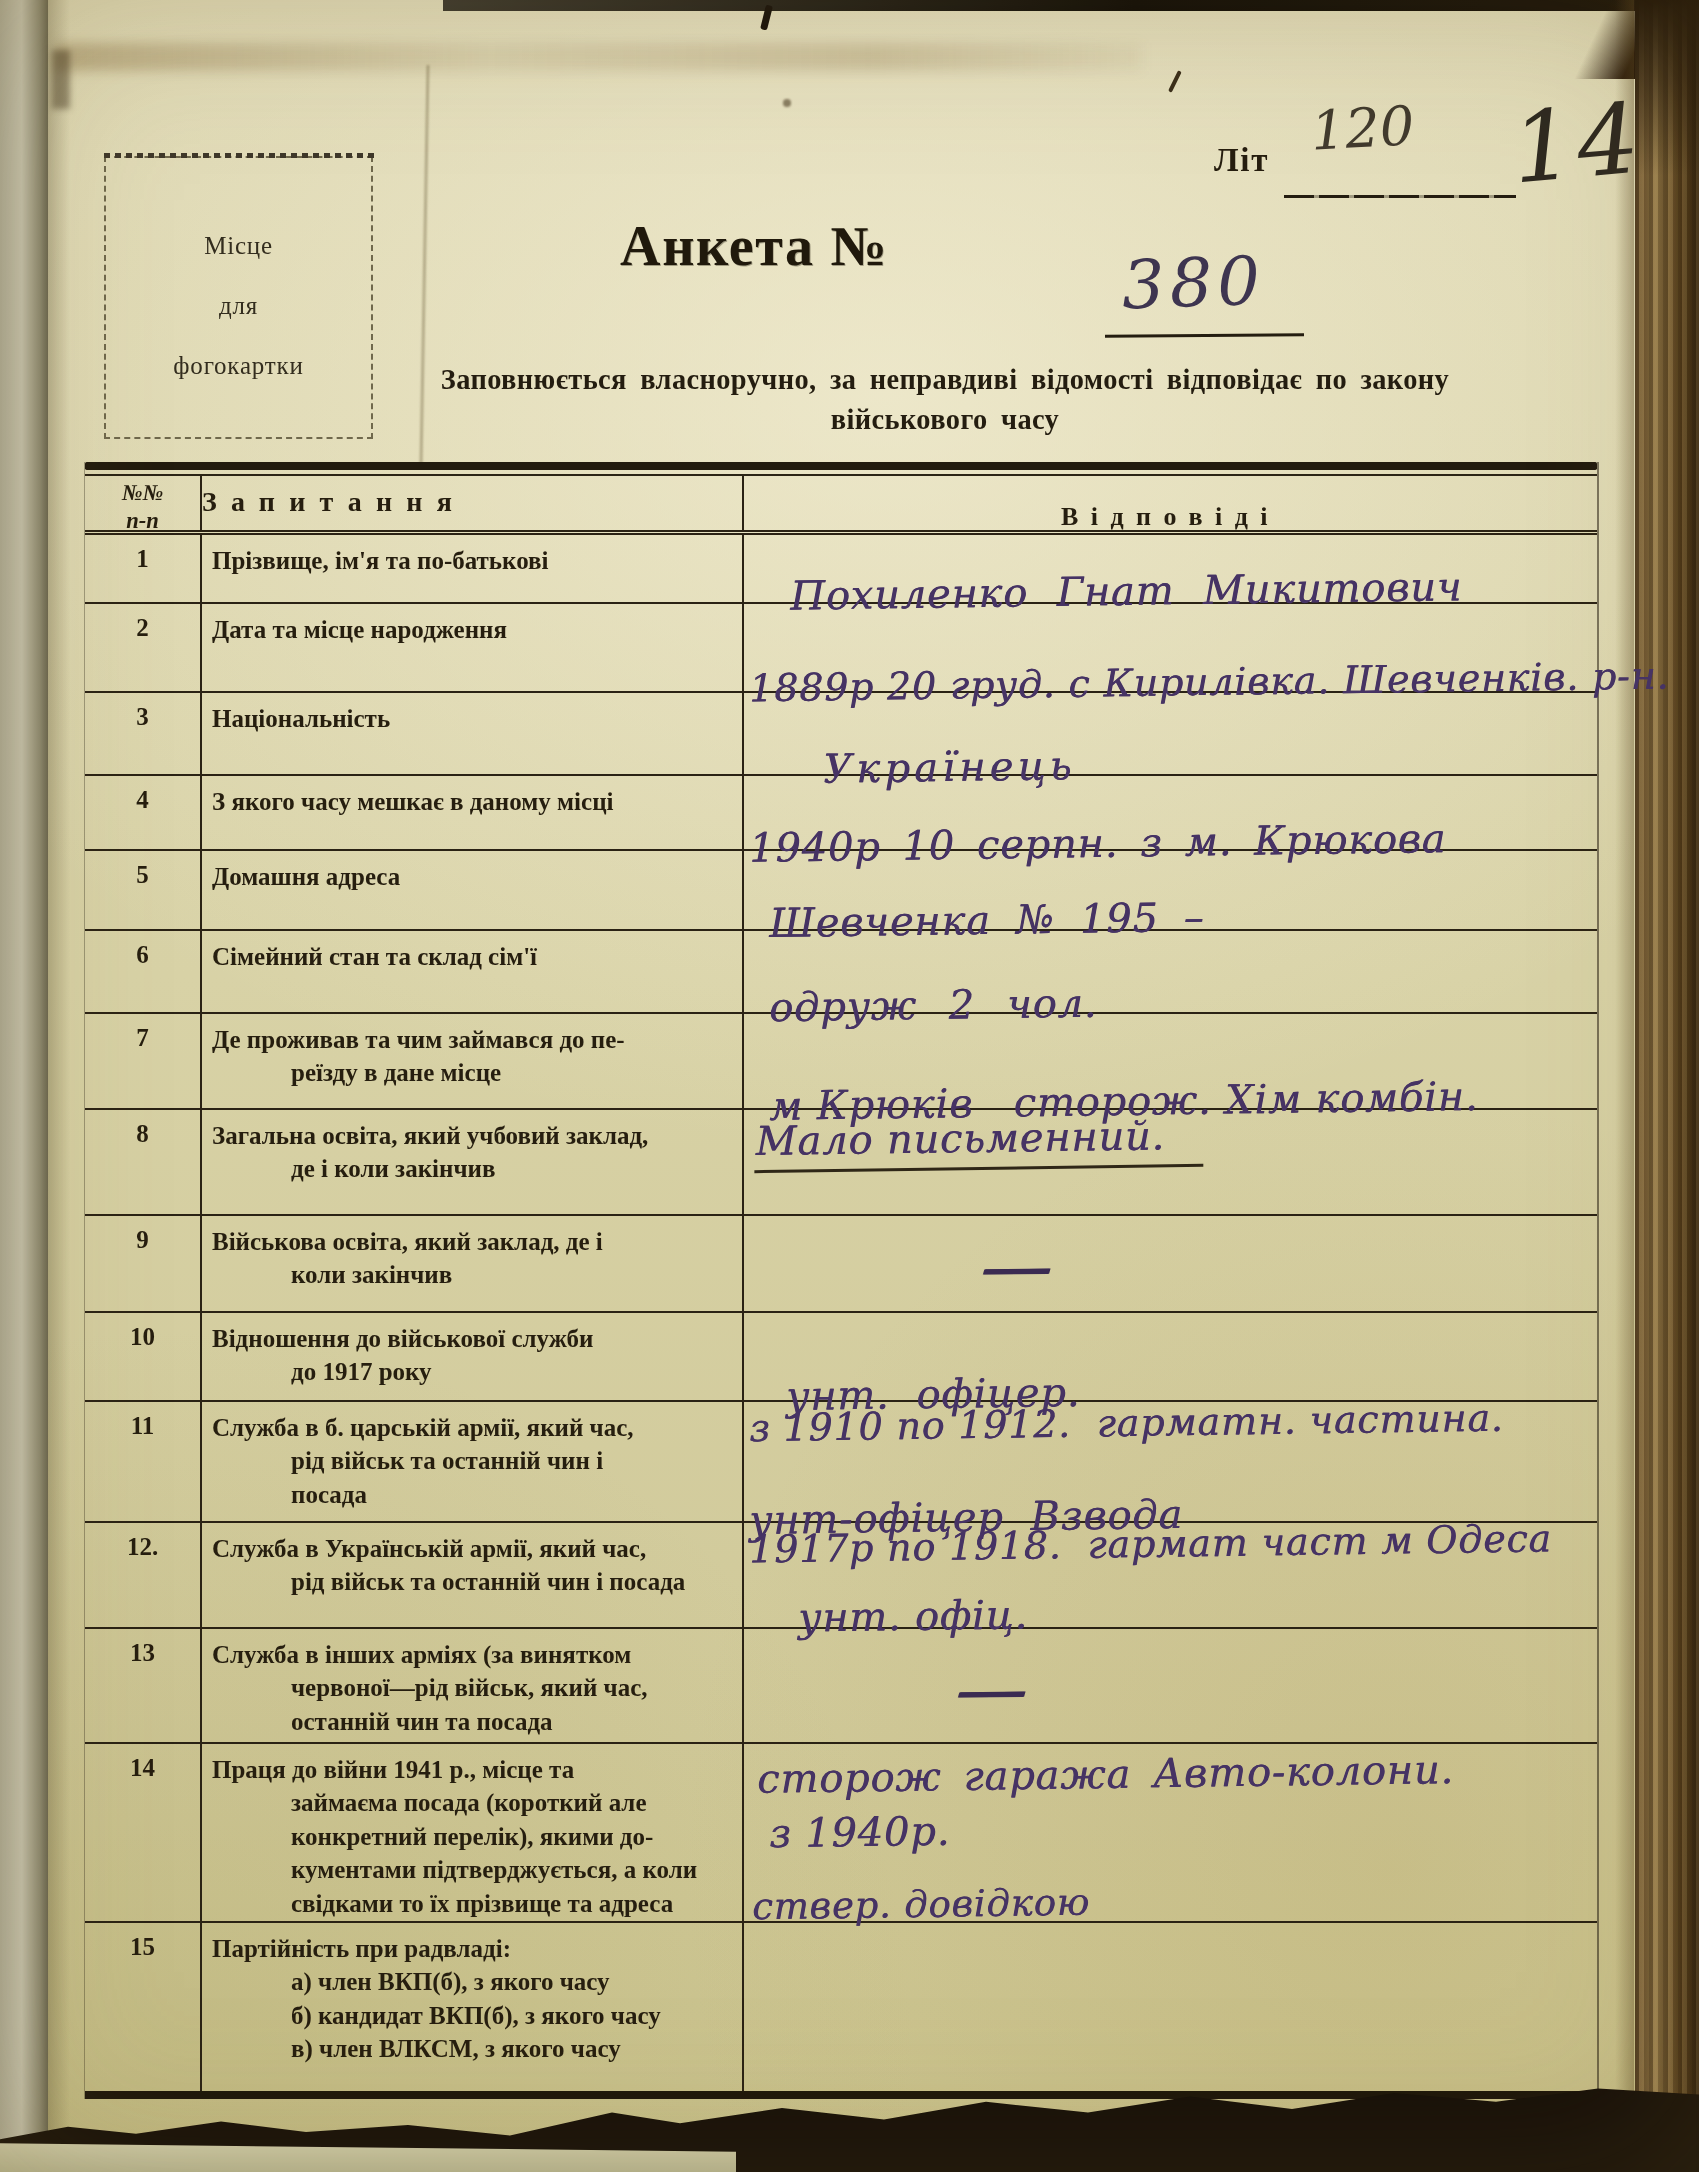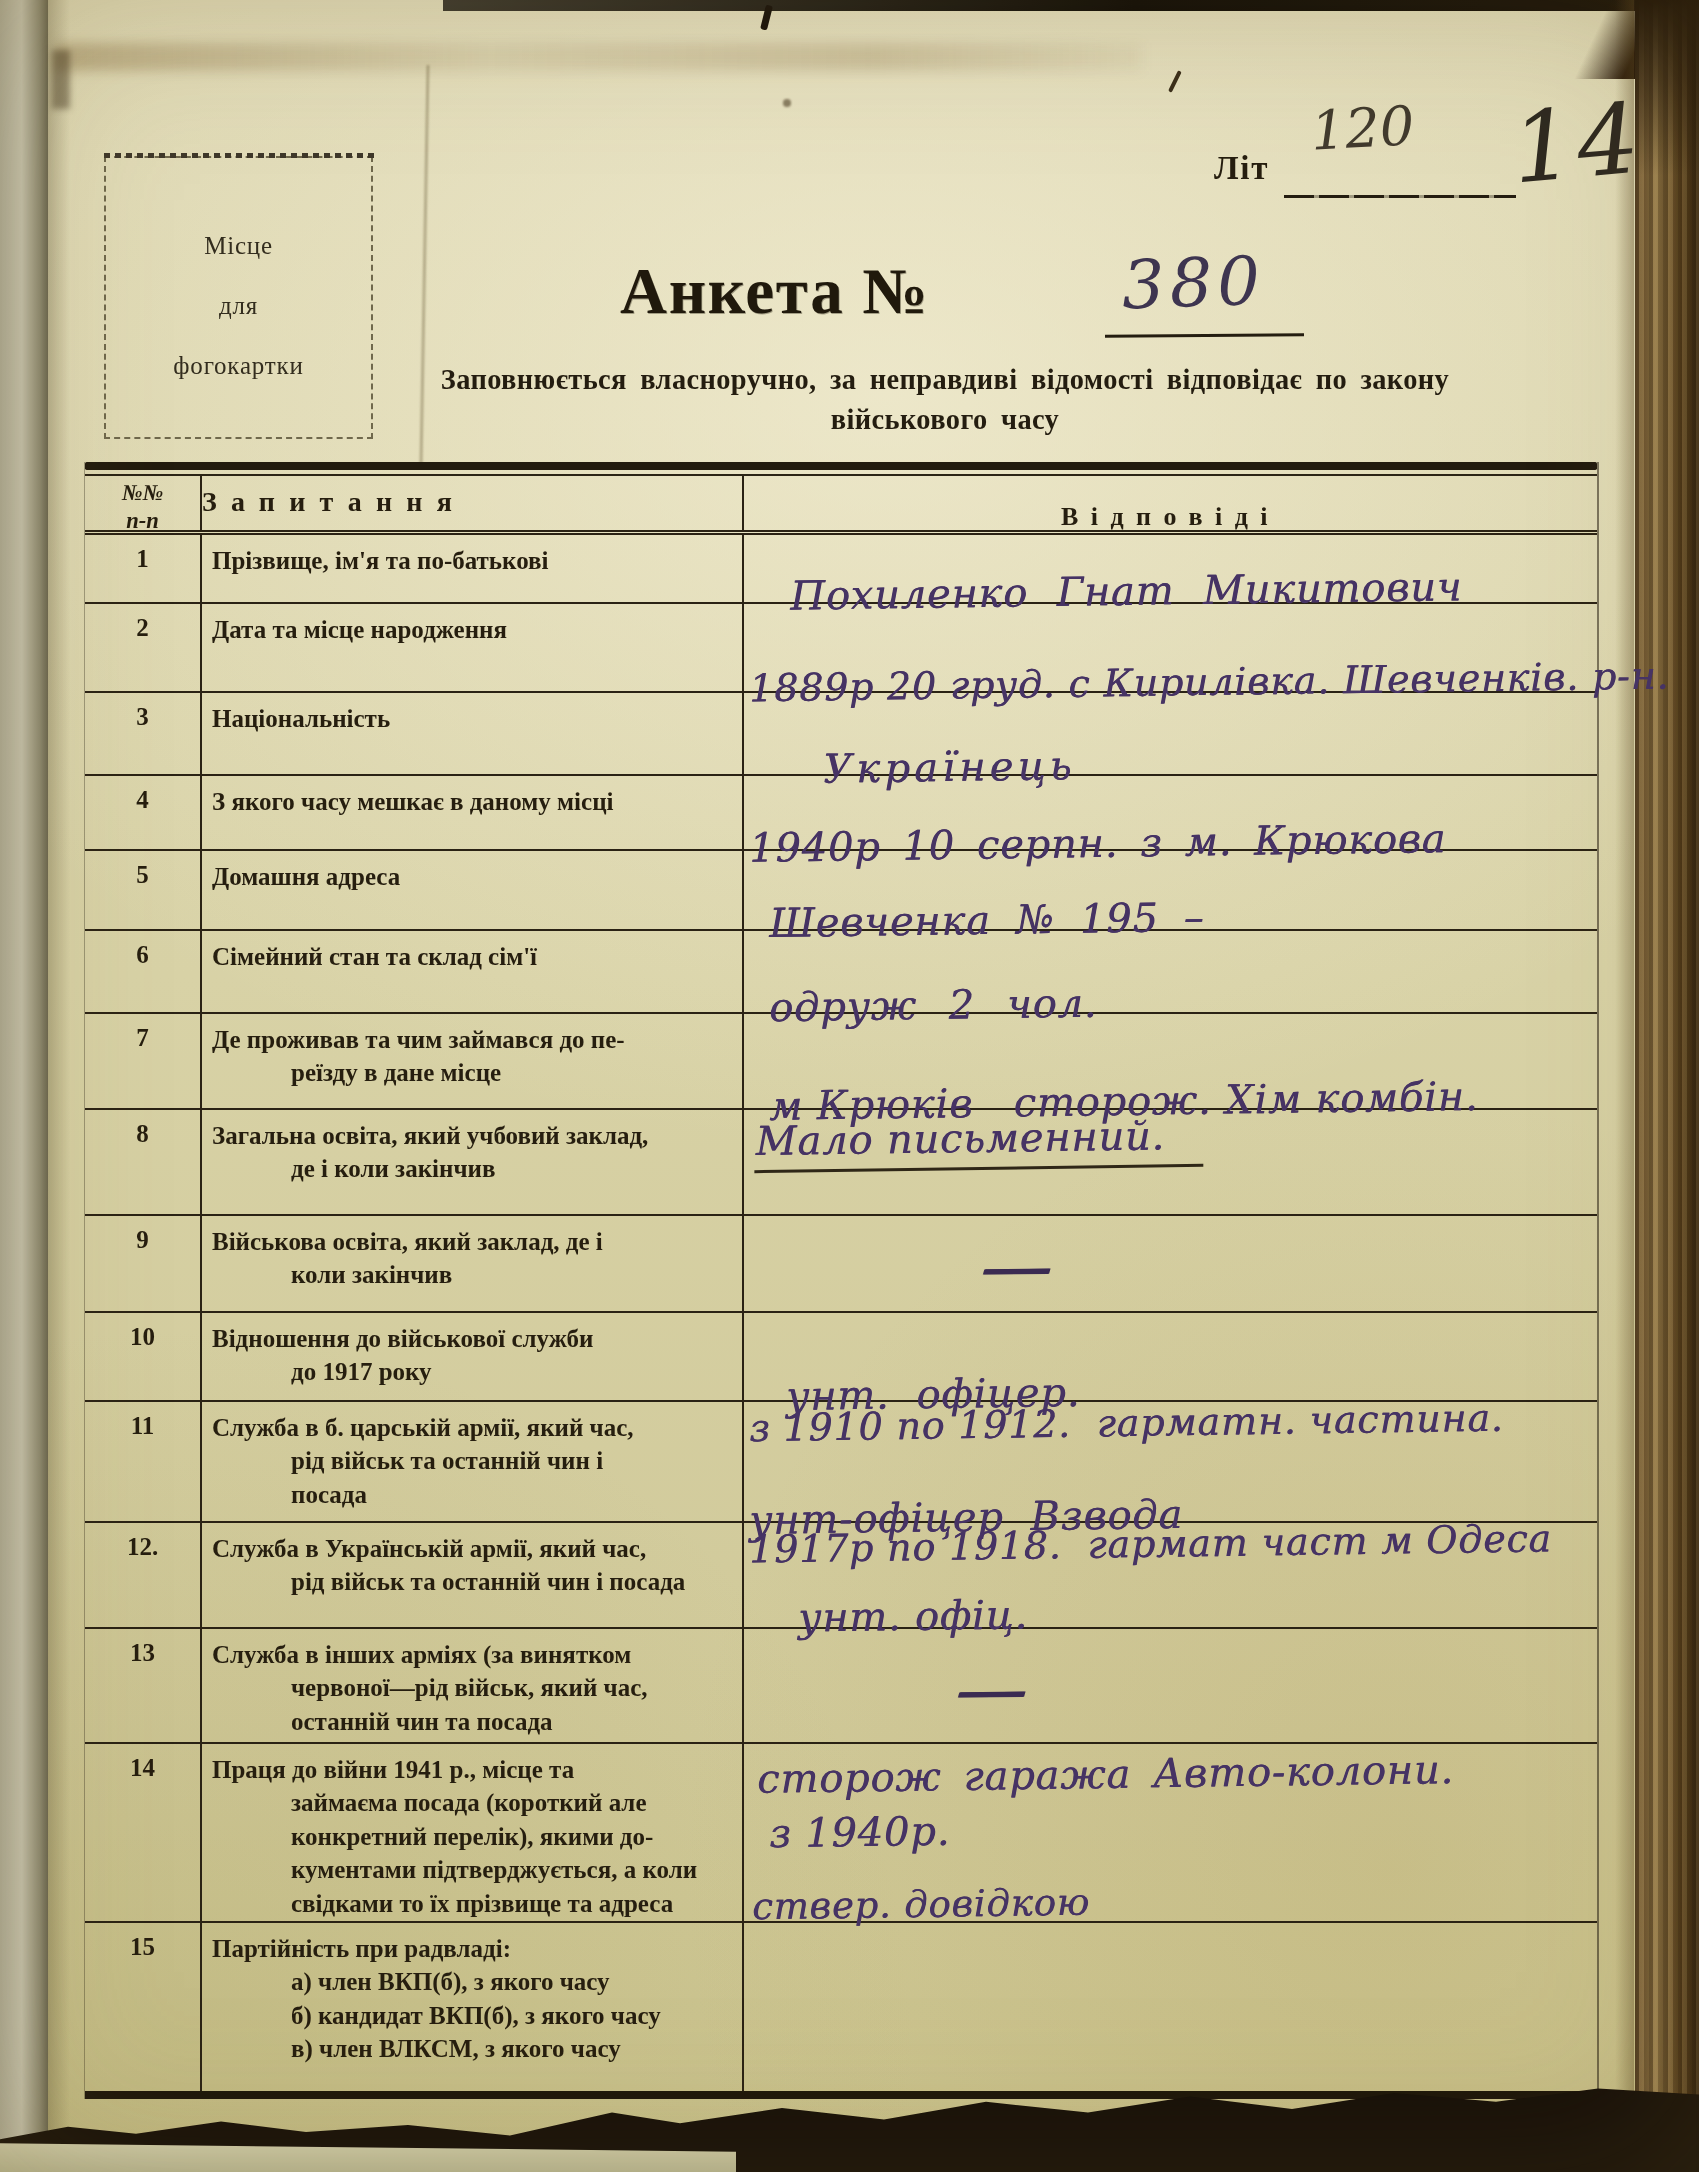--- a/index.html
+++ b/index.html
@@ -48,30 +48,30 @@
   .speck2{position:absolute;left:52px;top:50px;width:18.4px;height:59px;background:rgba(60,46,24,.45);filter:blur(3.3px);}
 
   
   .photo-box{position:absolute;left:104px;top:156px;width:269px;height:283px;
     border:2.5px dashed #6f684c;display:flex;flex-direction:column;align-items:center;
     padding-top:74px;gap:32px;box-sizing:border-box;}
   .photo-box-top{position:absolute;left:-2.5px;top:-5px;width:273px;height:5px;
     background:repeating-linear-gradient(90deg,#3f382a 0 5.9px,rgba(63,56,42,0) 5.9px 11px);}
   .photo-label{font-size:25px;color:#332d1e;letter-spacing:0.8px;}
 
-  .lit-label{position:absolute;left:1214px;top:150px;font-size:33px;font-weight:bold;color:var(--print);letter-spacing:1.7px;}
+  .lit-label{position:absolute;left:1214px;top:142px;font-size:33px;font-weight:bold;color:var(--print);letter-spacing:1.7px;}
   .lit-underline{position:absolute;left:1284px;top:195px;width:232px;height:3.3px;
     background:repeating-linear-gradient(90deg,#241d10 0 30px,rgba(36,29,16,.35) 30px 35px);}
   .lit-value{position:absolute;left:1311px;top:97px;font-size:54px;font-style:italic;color:#413a2e;
     font-family:"DejaVu Serif",serif;transform:rotate(-3deg);}
   .page-number{position:absolute;left:1512px;top:87px;font-size:97px;font-style:italic;color:#2e2920;
     font-family:"DejaVu Serif",serif;transform:rotate(-5deg);letter-spacing:3.3px;}
 
-  .form-title{position:absolute;left:620px;top:214px;font-size:65px;font-weight:bold;color:#20190c;
-    letter-spacing:1.7px;text-shadow:0.8px 0.8px 0 rgba(32,25,12,.35);margin-top:40px;}
+  .form-title{position:absolute;left:620px;top:214px;font-size:56px;font-weight:bold;color:#20190c;
+    letter-spacing:1.7px;text-shadow:0.8px 0.8px 0 rgba(32,25,12,.35);}
   .form-number{position:absolute;left:1122px;top:244px;font-size:67px;font-style:italic;color:#3e3550;
     font-family:"DejaVu Serif",serif;transform:rotate(-2deg);letter-spacing:5px;}
   .number-underline{position:absolute;left:1105px;top:334px;width:199px;height:3.3px;background:#241d10;transform:rotate(-.4deg);}
 
   .subtitle{position:absolute;left:385px;top:360px;width:1120px;text-align:center;
     font-size:28.4px;font-weight:bold;color:#241d10;letter-spacing:0.4px;word-spacing:5.9px;line-height:1.42;}
 
   
   .anketa-table{position:absolute;left:84px;top:462px;width:1515px;
     border-left:1.7px solid rgba(42,34,20,.35);border-right:2.5px solid rgba(42,34,20,.55);box-sizing:border-box;}

